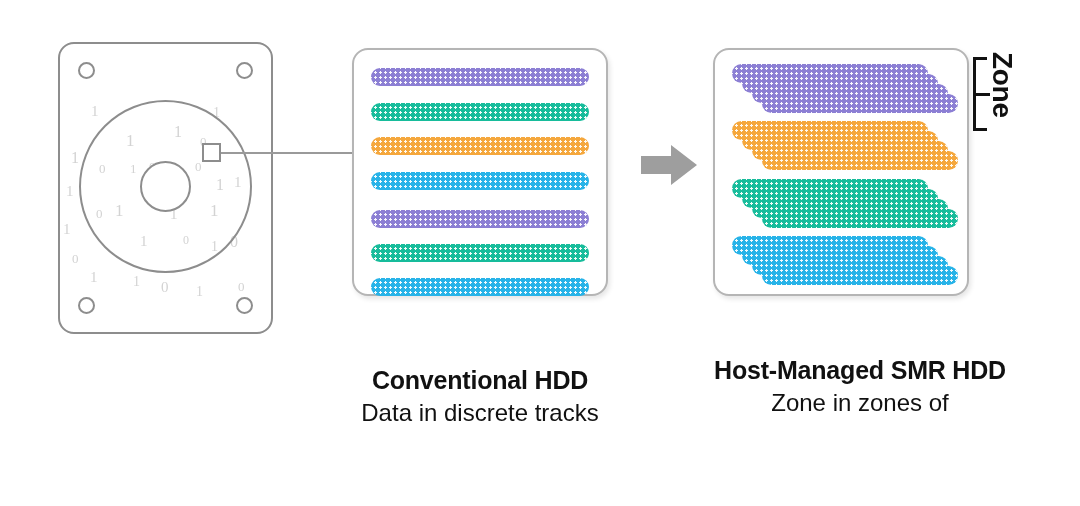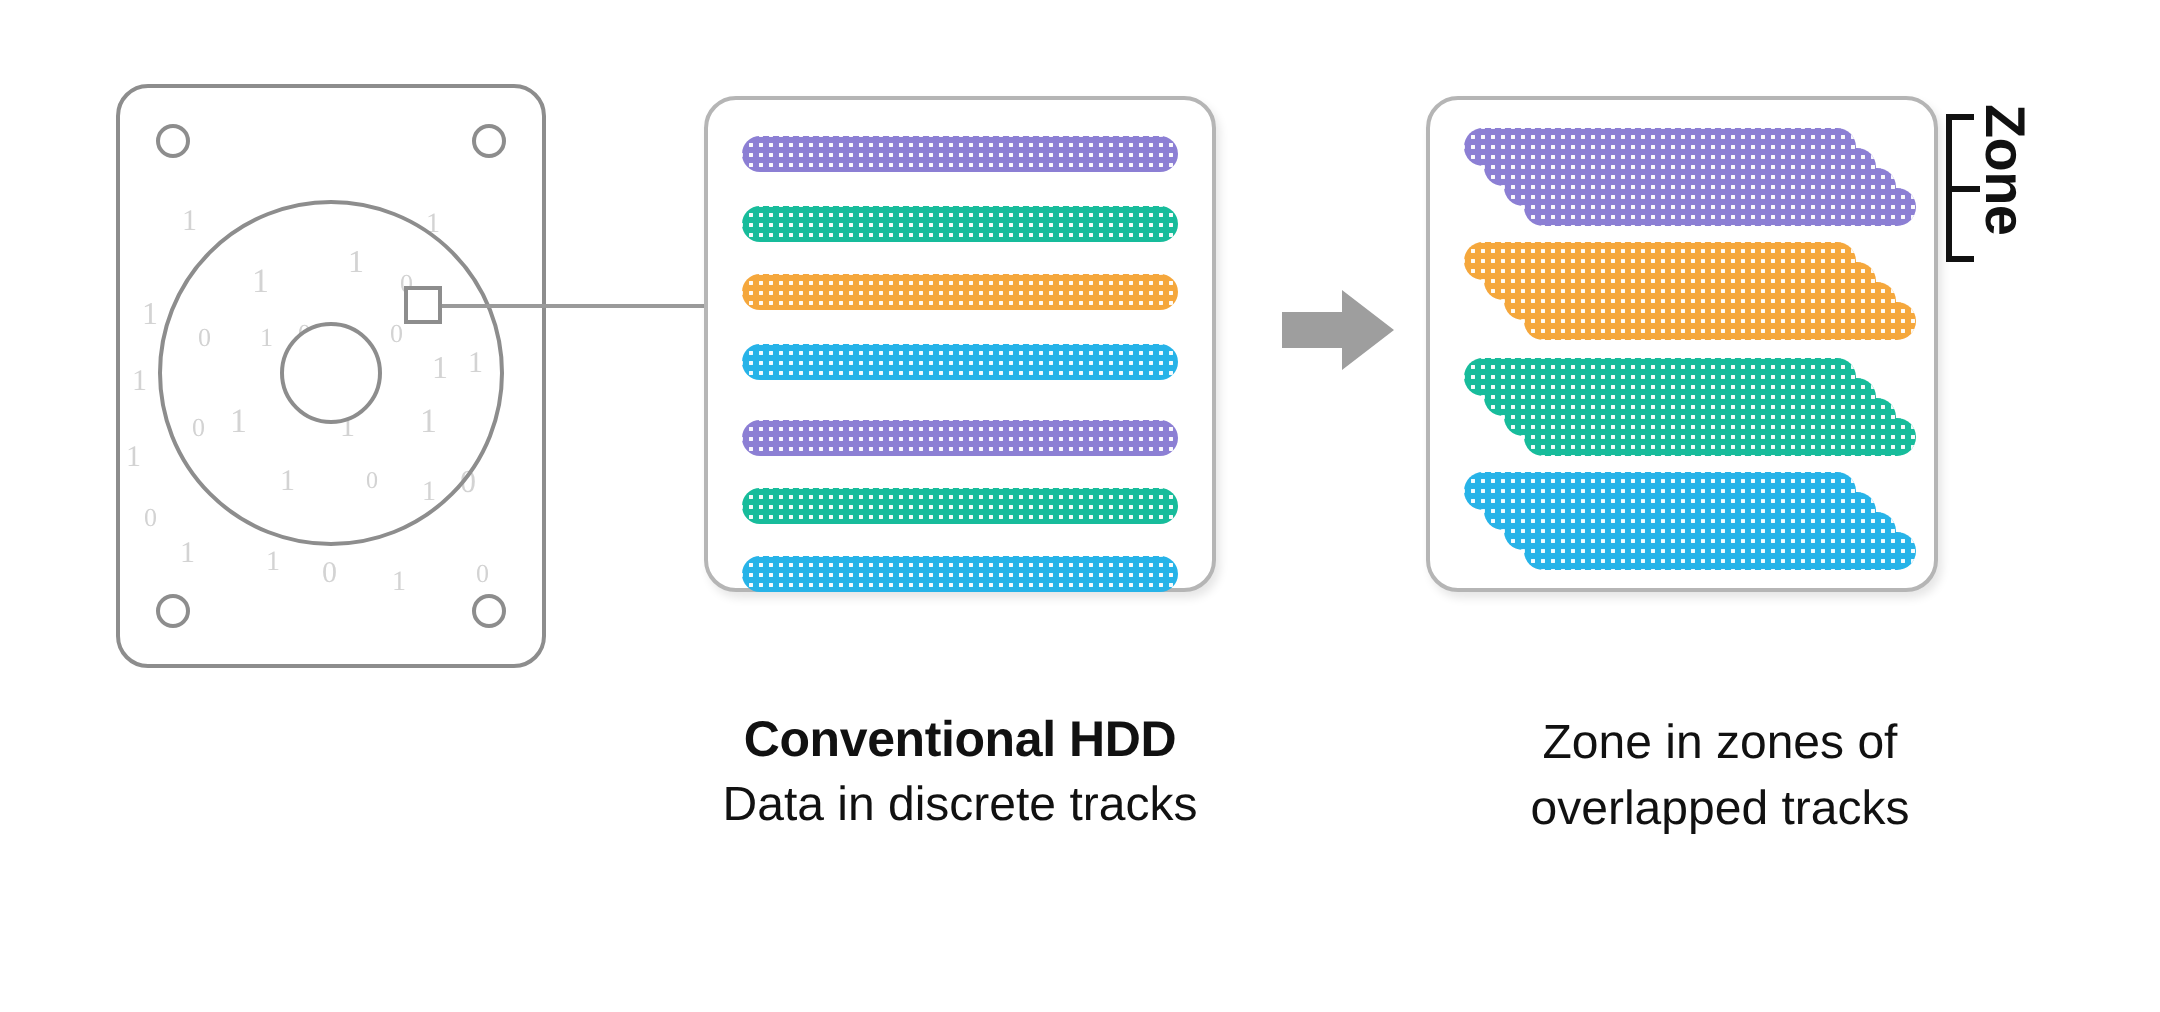--- a/index.html
+++ b/index.html
@@ -186,21 +186,21 @@
     text-orientation: mixed;
     line-height: 1;
   }
 
   
   .caption {
     position: absolute;
     text-align: center;
     color: #111;
   }
-  #caption-conventional { left: 330px; top: 355px; width: 300px; }
+  #caption-conventional { left: 330px; top: 365px; width: 300px; }
   #caption-smr          { left: 690px; top: 355px; width: 340px; }
 
   .caption-title {
     font-size: 25px;
     font-weight: 700;
     letter-spacing: -0.2px;
     line-height: 1.25;
   }
   .caption-sub {
     font-size: 24px;
@@ -317,17 +317,17 @@
     <div class="brk tick"></div>
   </div>
   <div id="zone-label">Zone</div>
 
   <div class="caption" id="caption-conventional">
     <div class="caption-title">Conventional HDD</div>
     <div class="caption-sub">Data in discrete tracks</div>
   </div>
 
   <div class="caption" id="caption-smr">
+    <div class="caption-title">Host-Managed SMR HDD</div>
     <div class="caption-sub">Zone in zones of</div>
-    <div class="caption-sub">overlapped tracks</div>
   </div>
 
 </div>
 
 </body></html>

